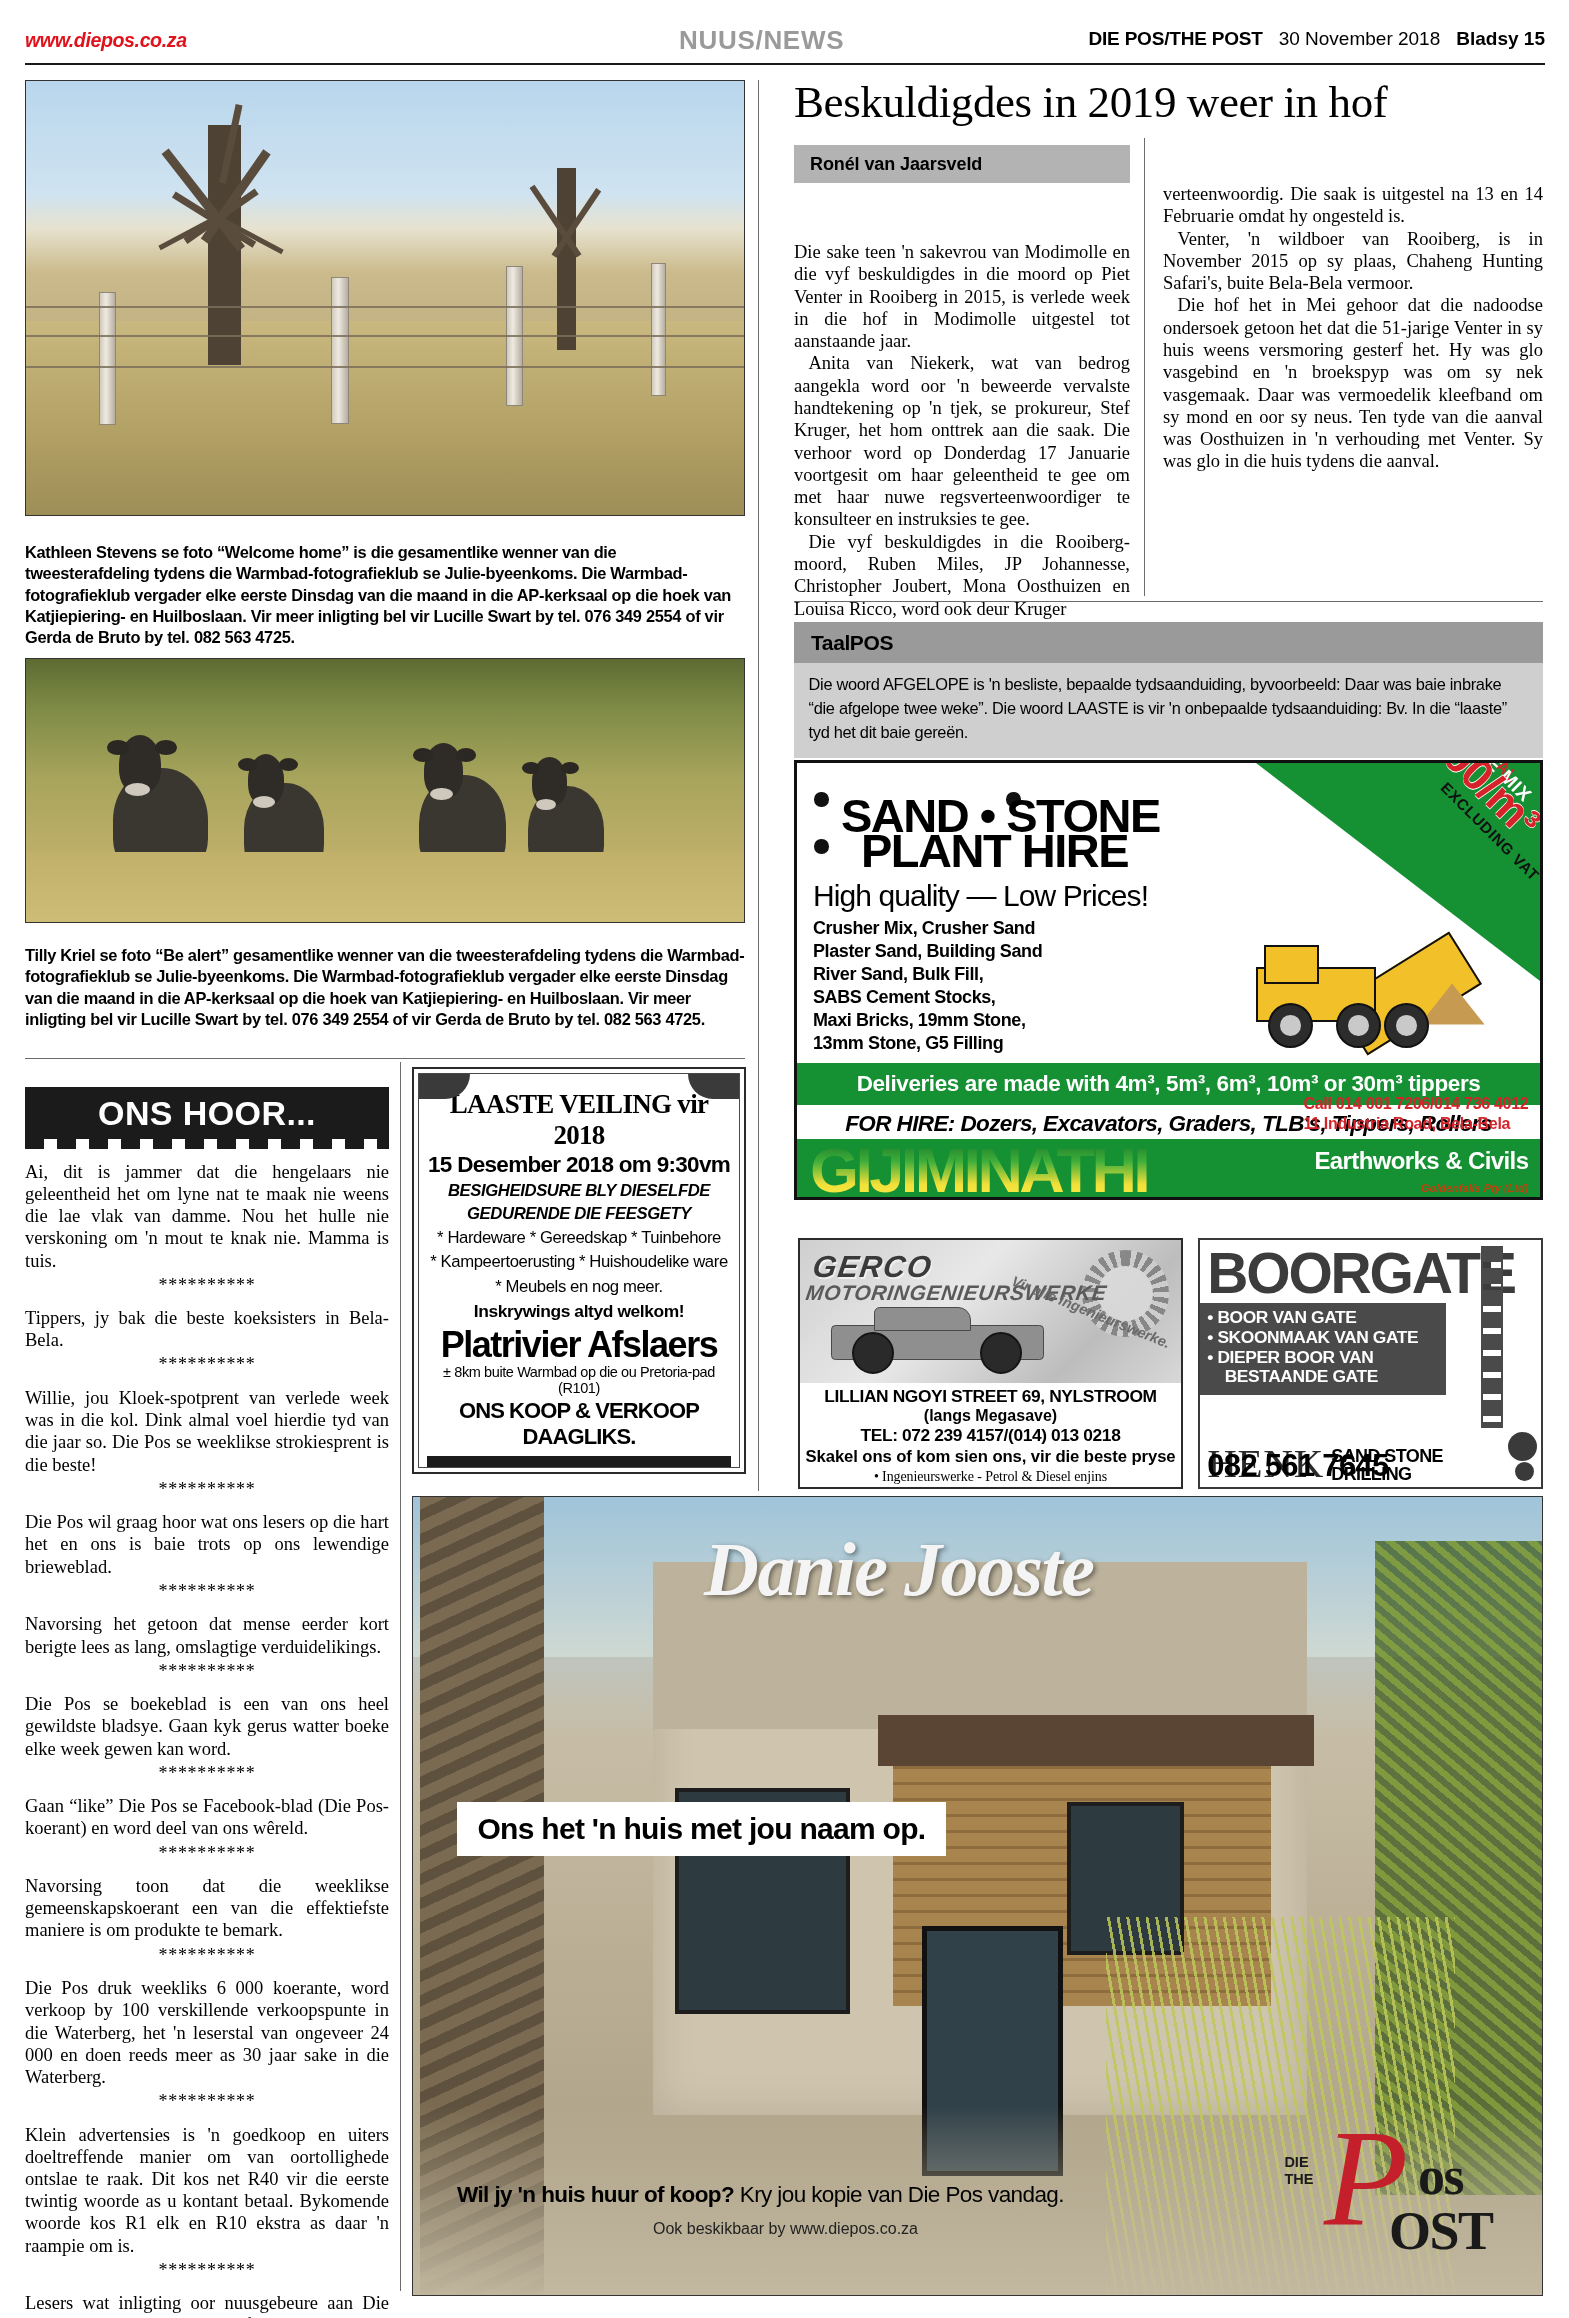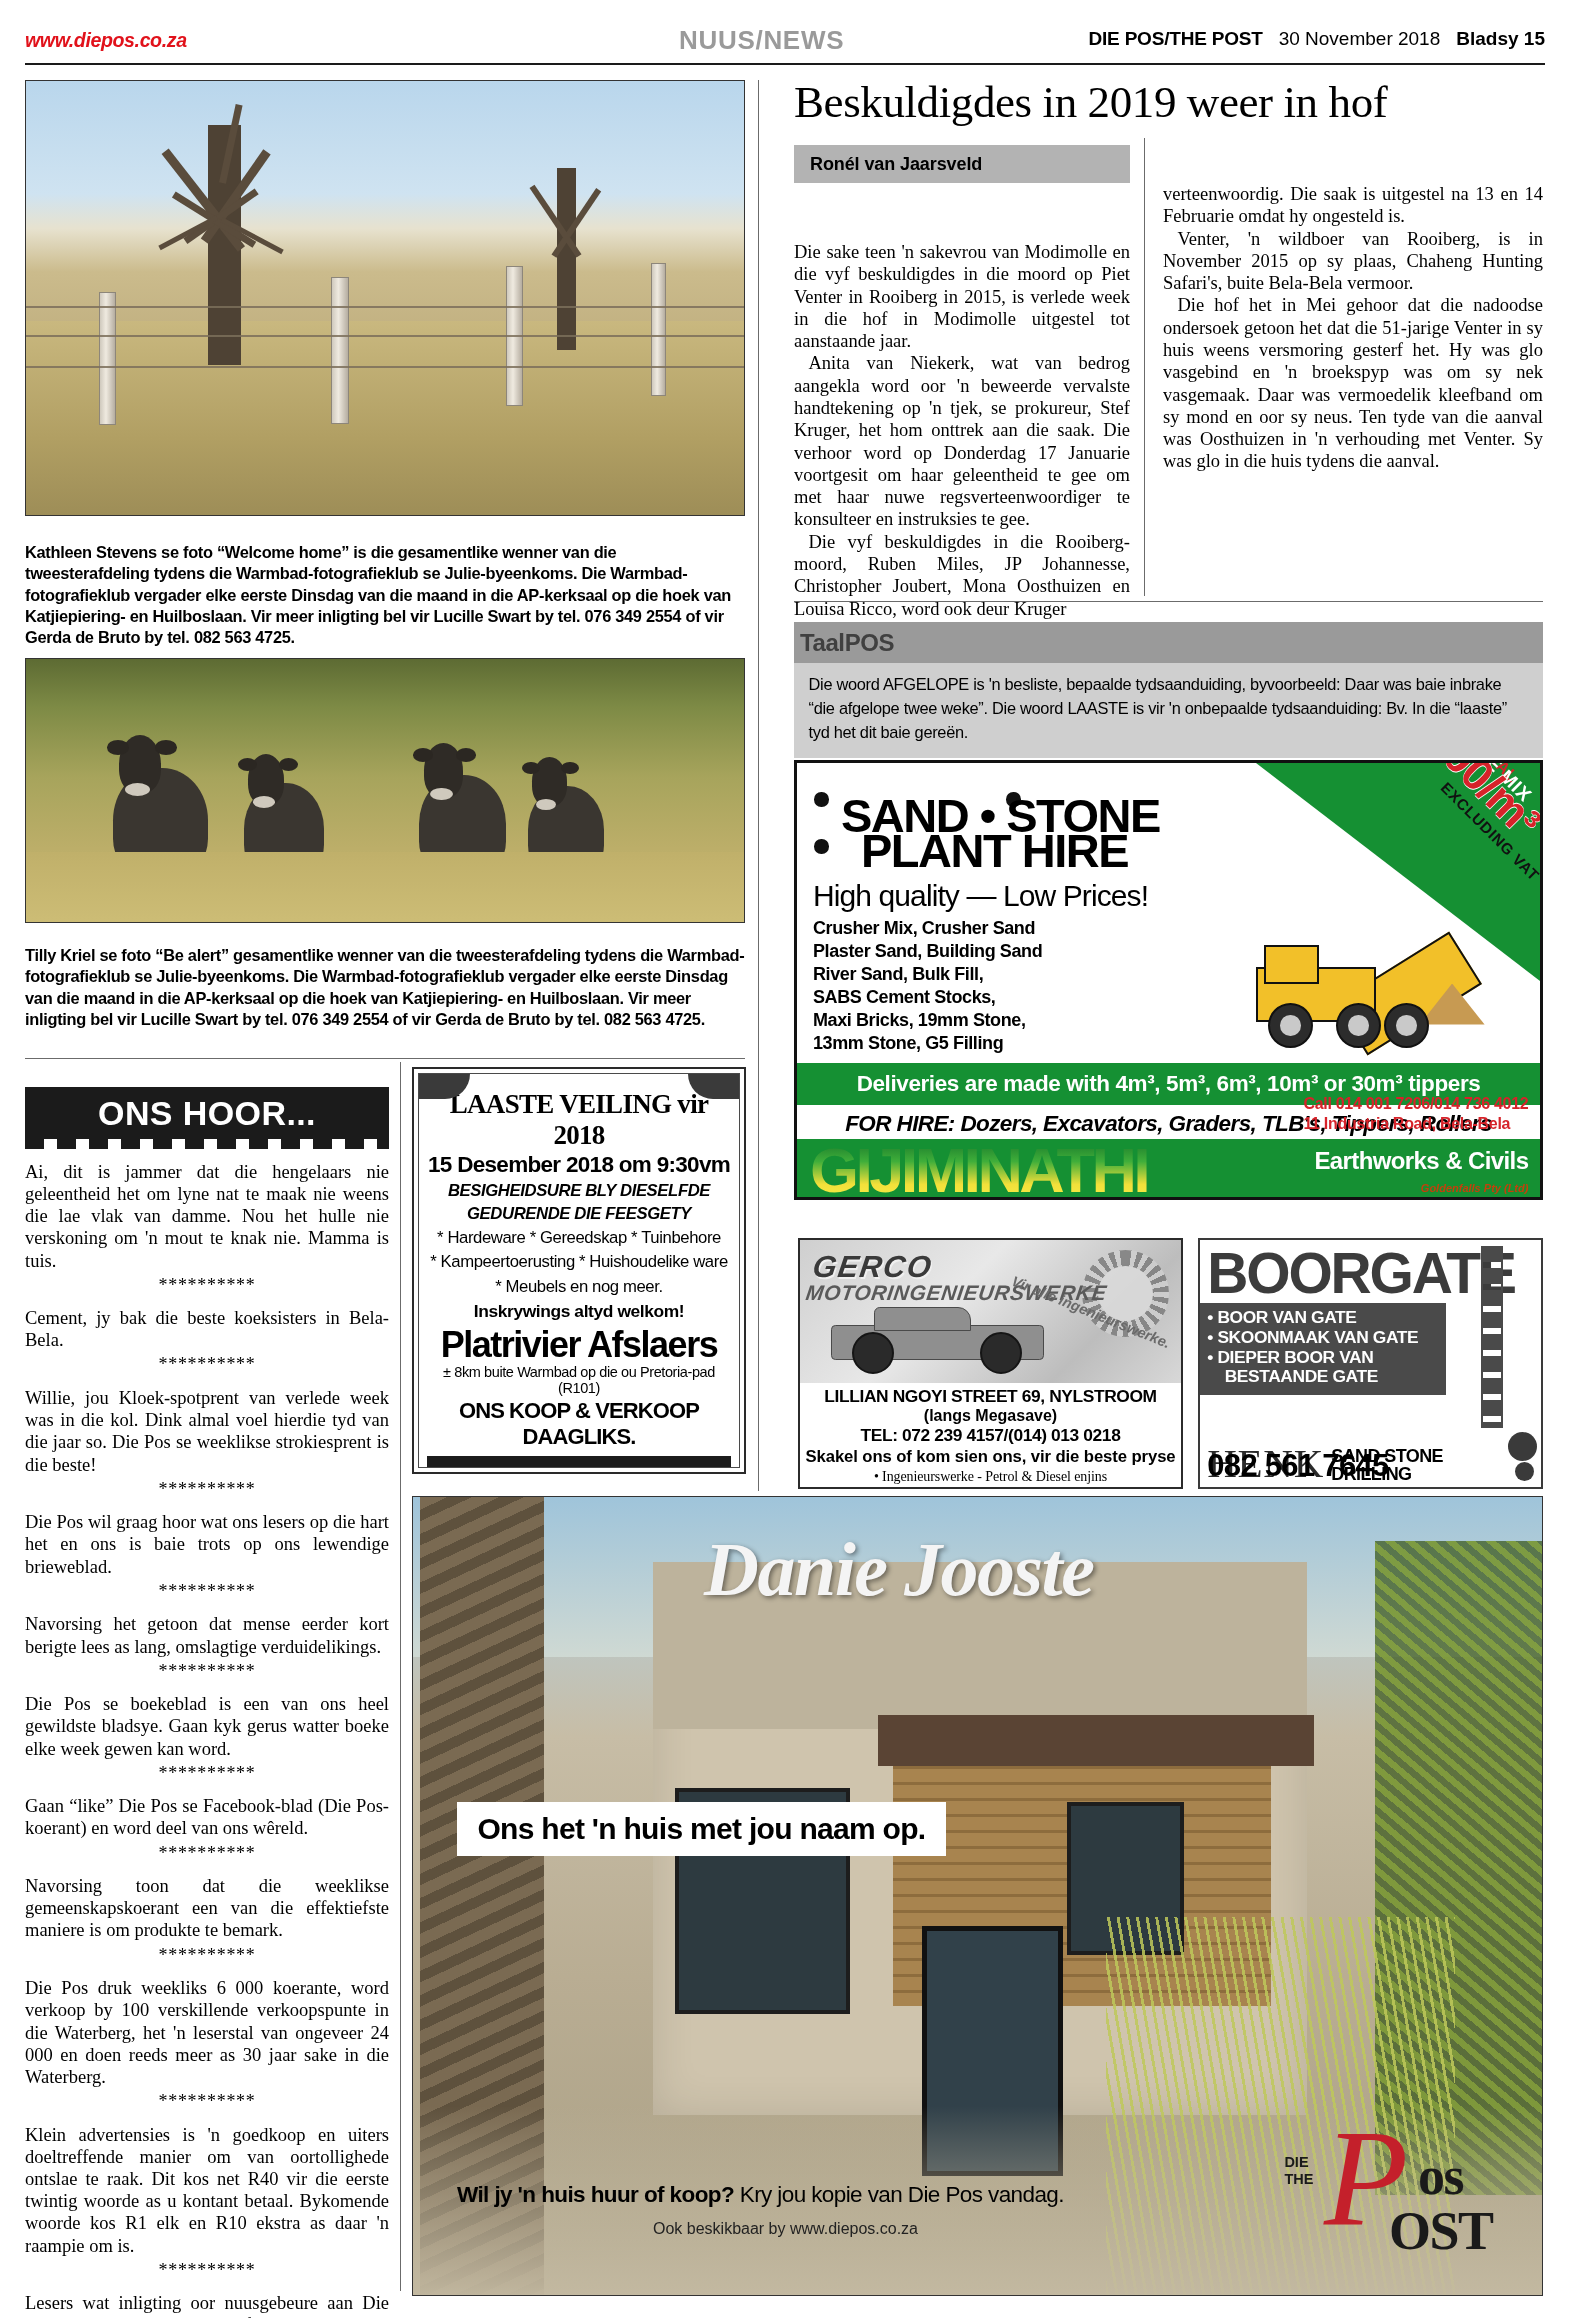--- a/index.html
+++ b/index.html
@@ -56,21 +56,21 @@
   .art-head{position:absolute;left:794px;top:79px;width:749px;font-size:45px;line-height:1.05;letter-spacing:-0.4px;}
   .byline{position:absolute;left:794px;top:145px;width:336px;height:38px;background:#b3b3b3;display:flex;align-items:center;}
   .byline span{font-family:"Liberation Sans",sans-serif;font-weight:bold;font-size:18px;padding-left:16px;letter-spacing:-0.1px;}
   .art-col{position:absolute;font-size:18.5px;line-height:1.205;text-align:justify;margin-top:40px;}
   .art-col p{margin:0;text-indent:14.5px;}
   .art-col p.first{text-indent:0;}
 
   
   .taalpos{position:absolute;left:794px;top:622px;width:749px;}
   .tp-head{height:41px;background:#9a9a9a;display:flex;align-items:center;}
-  .tp-head span{font-family:"Liberation Sans",sans-serif;font-weight:bold;font-size:24px;color:#404040;padding-left:6px;letter-spacing:-0.4px;}
+  .tp-head span{font-family:"Liberation Sans",sans-serif;font-weight:bold;font-size:21px;color:#000000;padding-left:17px;letter-spacing:-0.4px;}
   .tp-body{background:#cfcfcf;padding:10.2px 14.5px 13px 14.5px;font-family:"Liberation Sans",sans-serif;font-size:16.4px;line-height:1.46;letter-spacing:-0.3px;}
 
   
   .gij{position:absolute;left:794px;top:760px;width:749px;height:440px;border:3.6px solid #111;box-sizing:border-box;background:#fff;overflow:hidden;}
   .gij-top{position:relative;height:298px;}
   .gij-h1{position:absolute;left:16px;top:13px;font-family:"Liberation Sans",sans-serif;font-weight:bold;font-size:47px;letter-spacing:-1.5px;margin-top:12px;}
   .gij-h2{position:absolute;left:29px;top:60px;font-family:"Liberation Sans",sans-serif;font-weight:bold;font-size:47px;letter-spacing:-1.5px;margin-left:20px;}
   .gij-bul{position:absolute;width:14.5px;height:14.5px;border-radius:50%;background:#111;}
   .gij-sub{position:absolute;left:16px;top:116px;font-family:"Liberation Sans",sans-serif;font-size:30px;letter-spacing:-0.9px;}
   .gij-list{position:absolute;left:16px;top:154px;font-family:"Liberation Sans",sans-serif;font-weight:bold;font-size:18px;line-height:1.28;letter-spacing:-0.4px;}
@@ -264,21 +264,21 @@
   <div class="hrule" style="left:758px;top:1058px;width:0;"></div>
 
   <div class="onshoor-wrap">
     <div class="onshoor-bar">
       <span>ONS HOOR...</span>
     </div>
     <div class="onshoor-dash"></div>
     <div id="ons-hoor-items">
         <p class="oh-p">Ai, dit is jammer dat die hengelaars nie geleentheid het om  lyne  nat te maak nie weens die lae vlak van damme. Nou het hulle nie verskoning om 'n mout te knak nie. Mamma is tuis.</p>
         <div class="oh-stars">**********</div>
-        <p class="oh-p">Cement, jy bak die beste koeksisters in Bela-Bela.</p>
+        <p class="oh-p">Tippers, jy bak die beste koeksisters in Bela-Bela.</p>
         <div class="oh-stars">**********</div>
         <p class="oh-p">Willie, jou Kloek-spotprent van verlede week was in die kol. Dink almal voel hierdie tyd van die jaar so. Die Pos se weeklikse strokiesprent is die beste!</p>
         <div class="oh-stars">**********</div>
         <p class="oh-p">Die Pos wil graag hoor wat ons lesers op die hart het en ons is baie trots op ons lewendige brieweblad.</p>
         <div class="oh-stars">**********</div>
         <p class="oh-p">Navorsing het getoon dat mense eerder kort berigte lees as lang, omslagtige verduidelikings.</p>
         <div class="oh-stars">**********</div>
         <p class="oh-p">Die Pos se boekeblad is een van ons heel gewildste bladsye. Gaan kyk gerus watter boeke elke week gewen kan word.</p>
         <div class="oh-stars">**********</div>
         <p class="oh-p">Gaan “like” Die Pos se Facebook-blad (Die Pos-koerant) en word deel van ons wêreld.</p>

